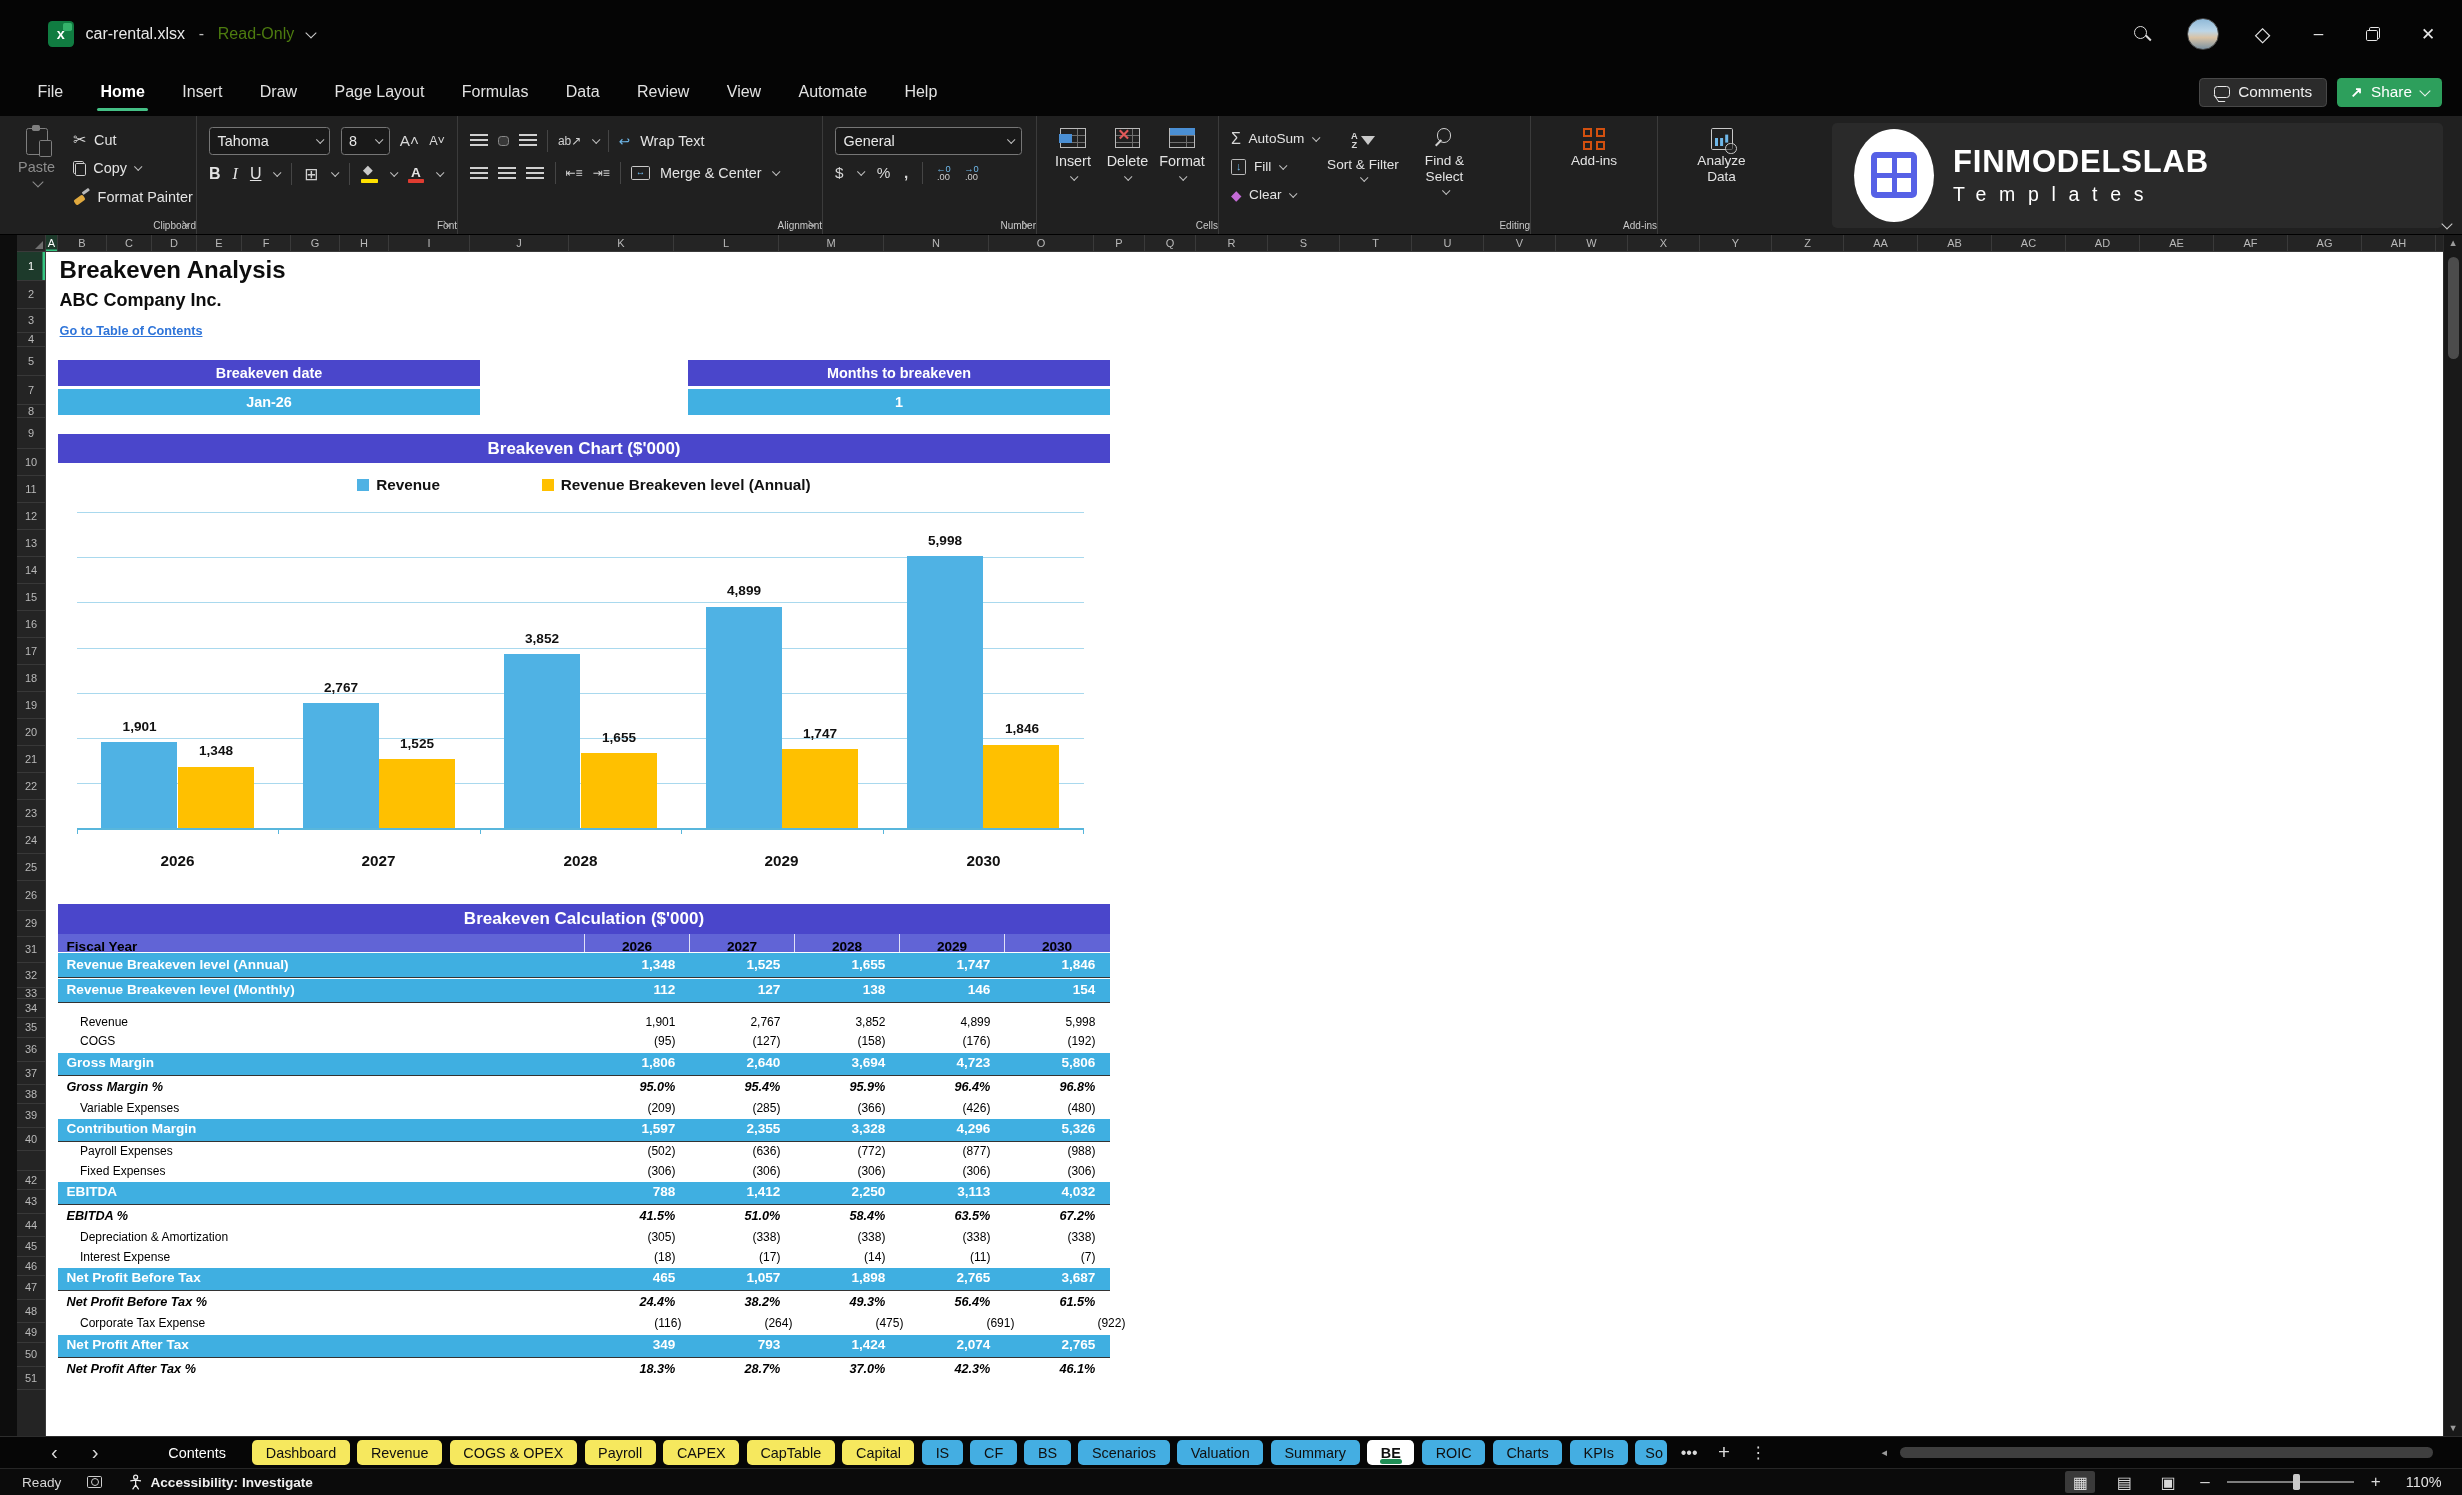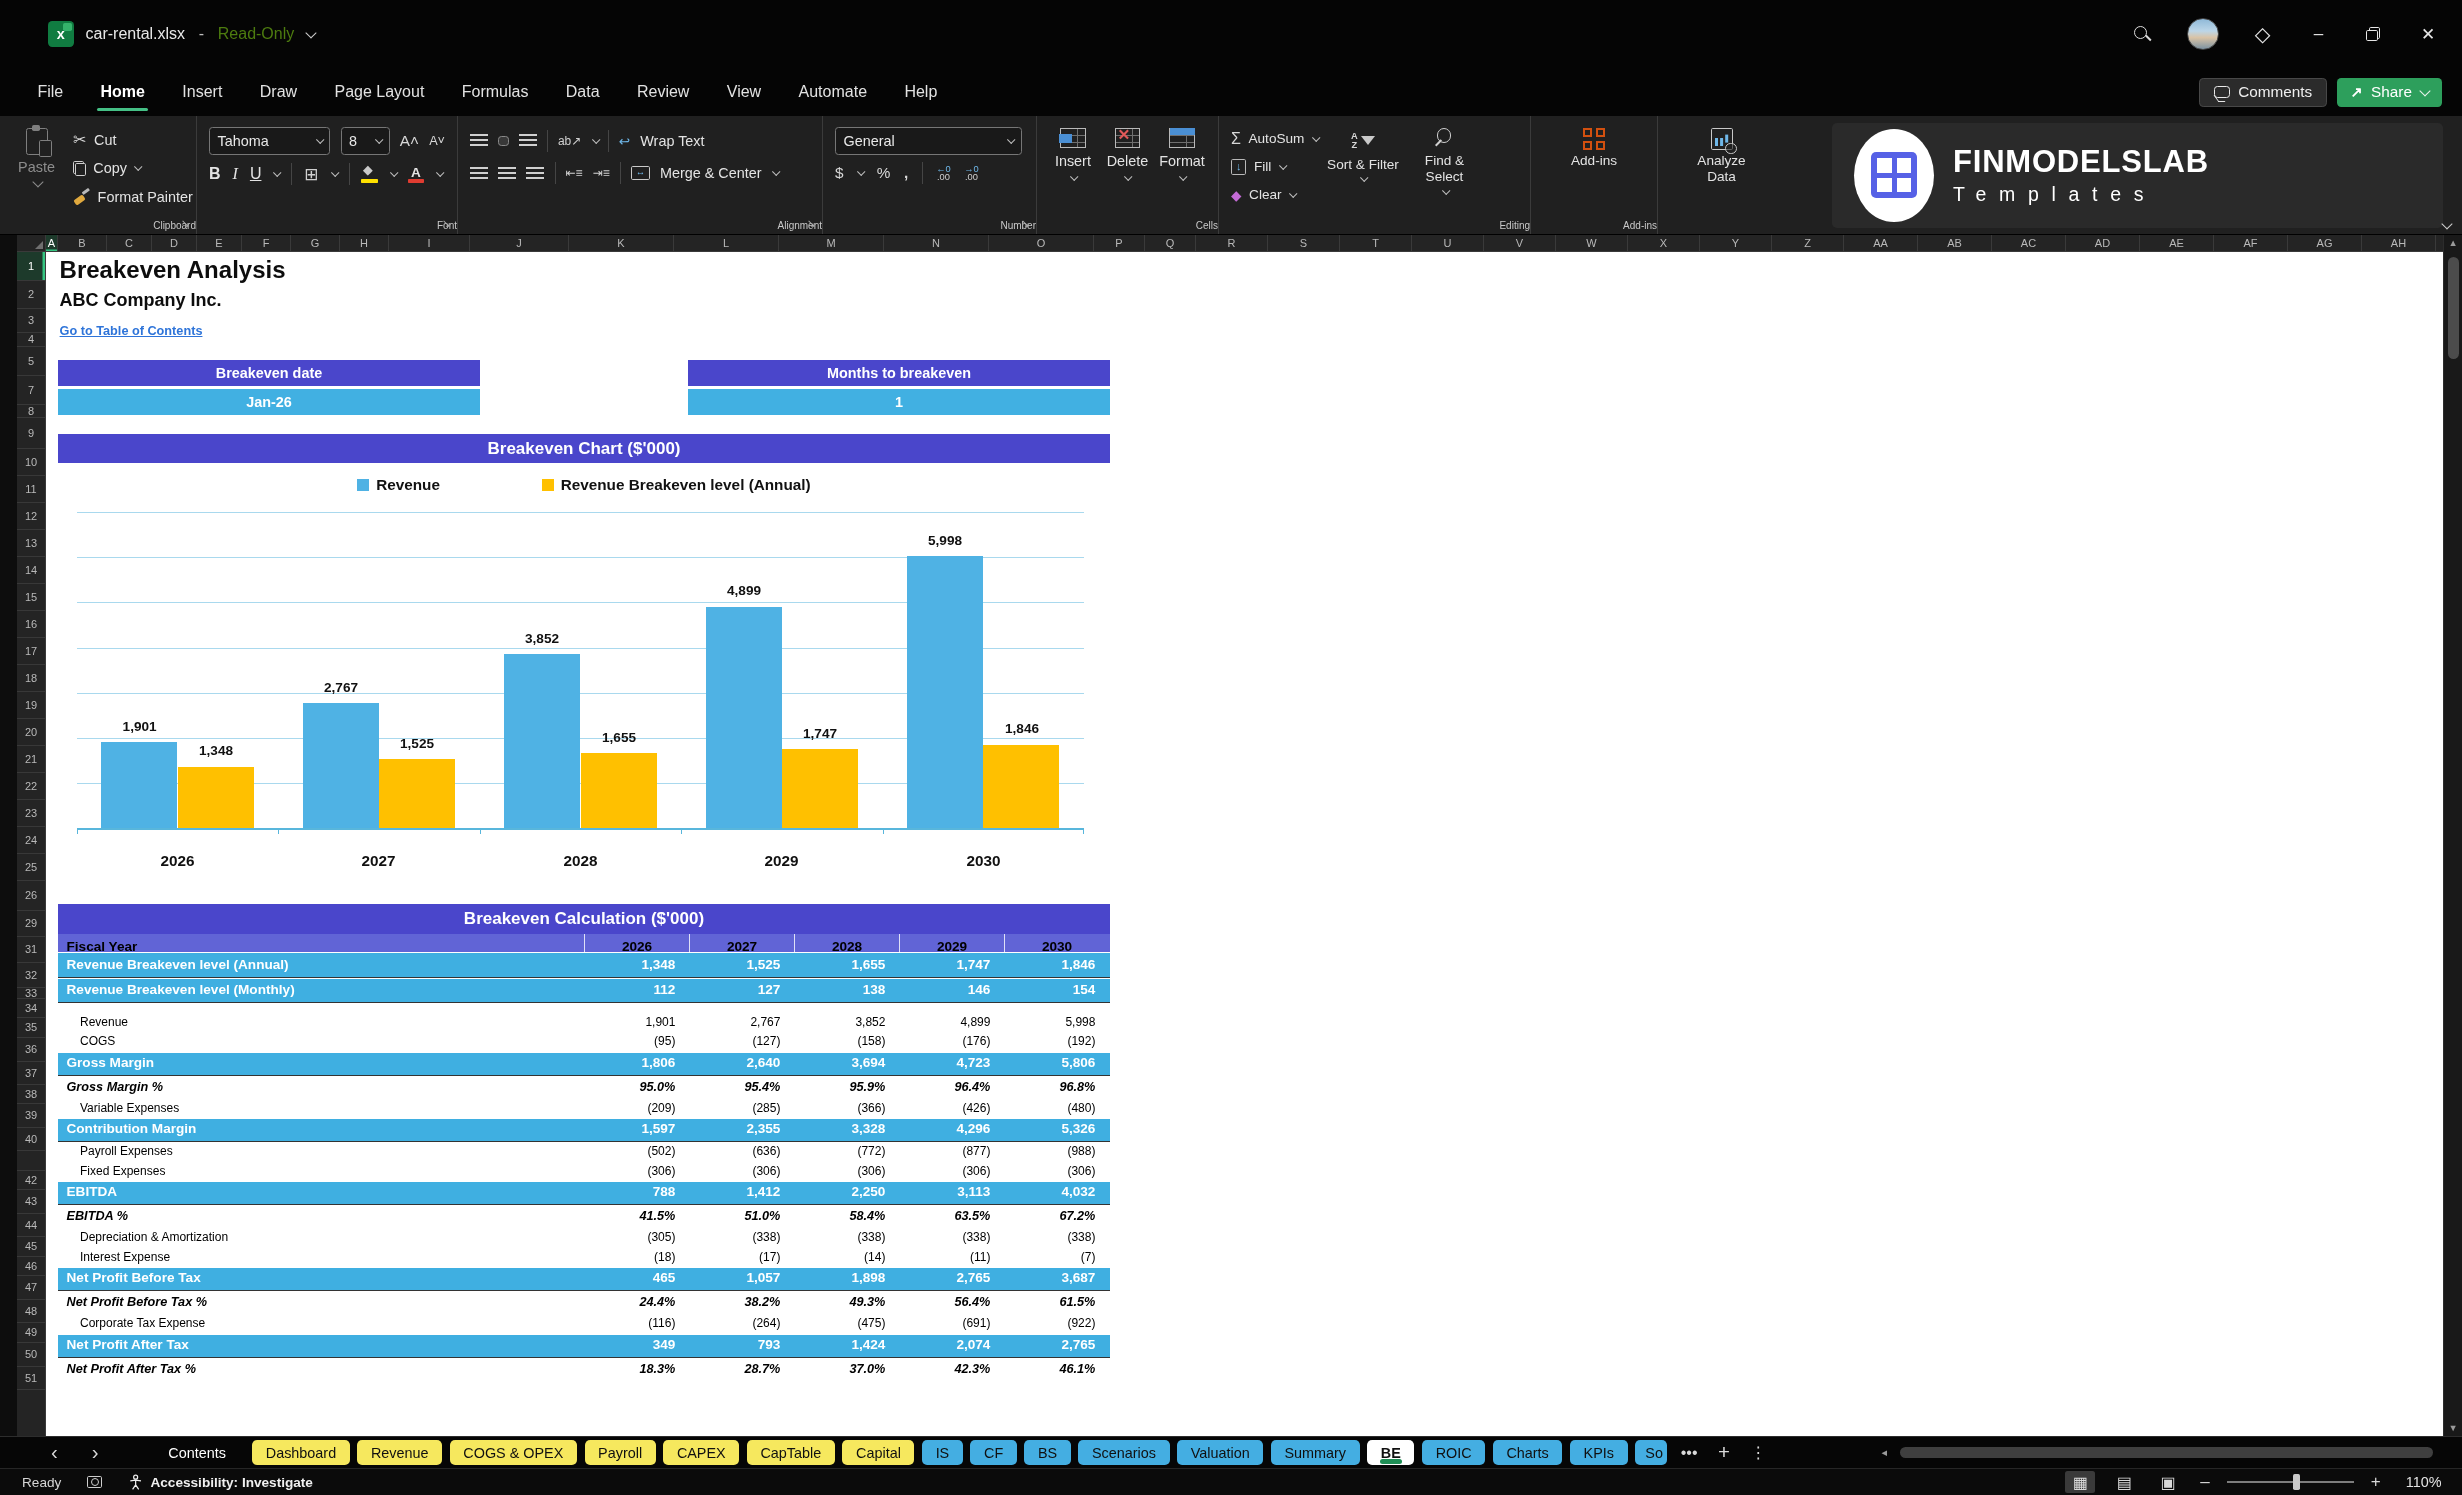--- a/index.html
+++ b/index.html
@@ -782,21 +782,21 @@
               <div class="tval">3,687</div>
             </div>
             <div class="trow percent" style="height: 23px; line-height: 23px;">
               <div class="tlabel">Net Profit Before Tax %</div>
               <div class="tval">24.4%</div>
               <div class="tval">38.2%</div>
               <div class="tval">49.3%</div>
               <div class="tval">56.4%</div>
               <div class="tval">61.5%</div>
             </div>
-            <div class="trow normal" style="height: 19.5px; line-height: 19.5px;">
+            <div class="trow normal" style="height: 19.5px; line-height: 19.5px; gap: 6px;">
               <div class="tlabel">Corporate Tax Expense</div>
               <div class="tval">(116)</div>
               <div class="tval">(264)</div>
               <div class="tval">(475)</div>
               <div class="tval">(691)</div>
               <div class="tval">(922)</div>
             </div>
             <div class="trow highlight" style="height: 24px; line-height: 20.4px;">
               <div class="tlabel">Net Profit After Tax</div>
               <div class="tval">349</div>

